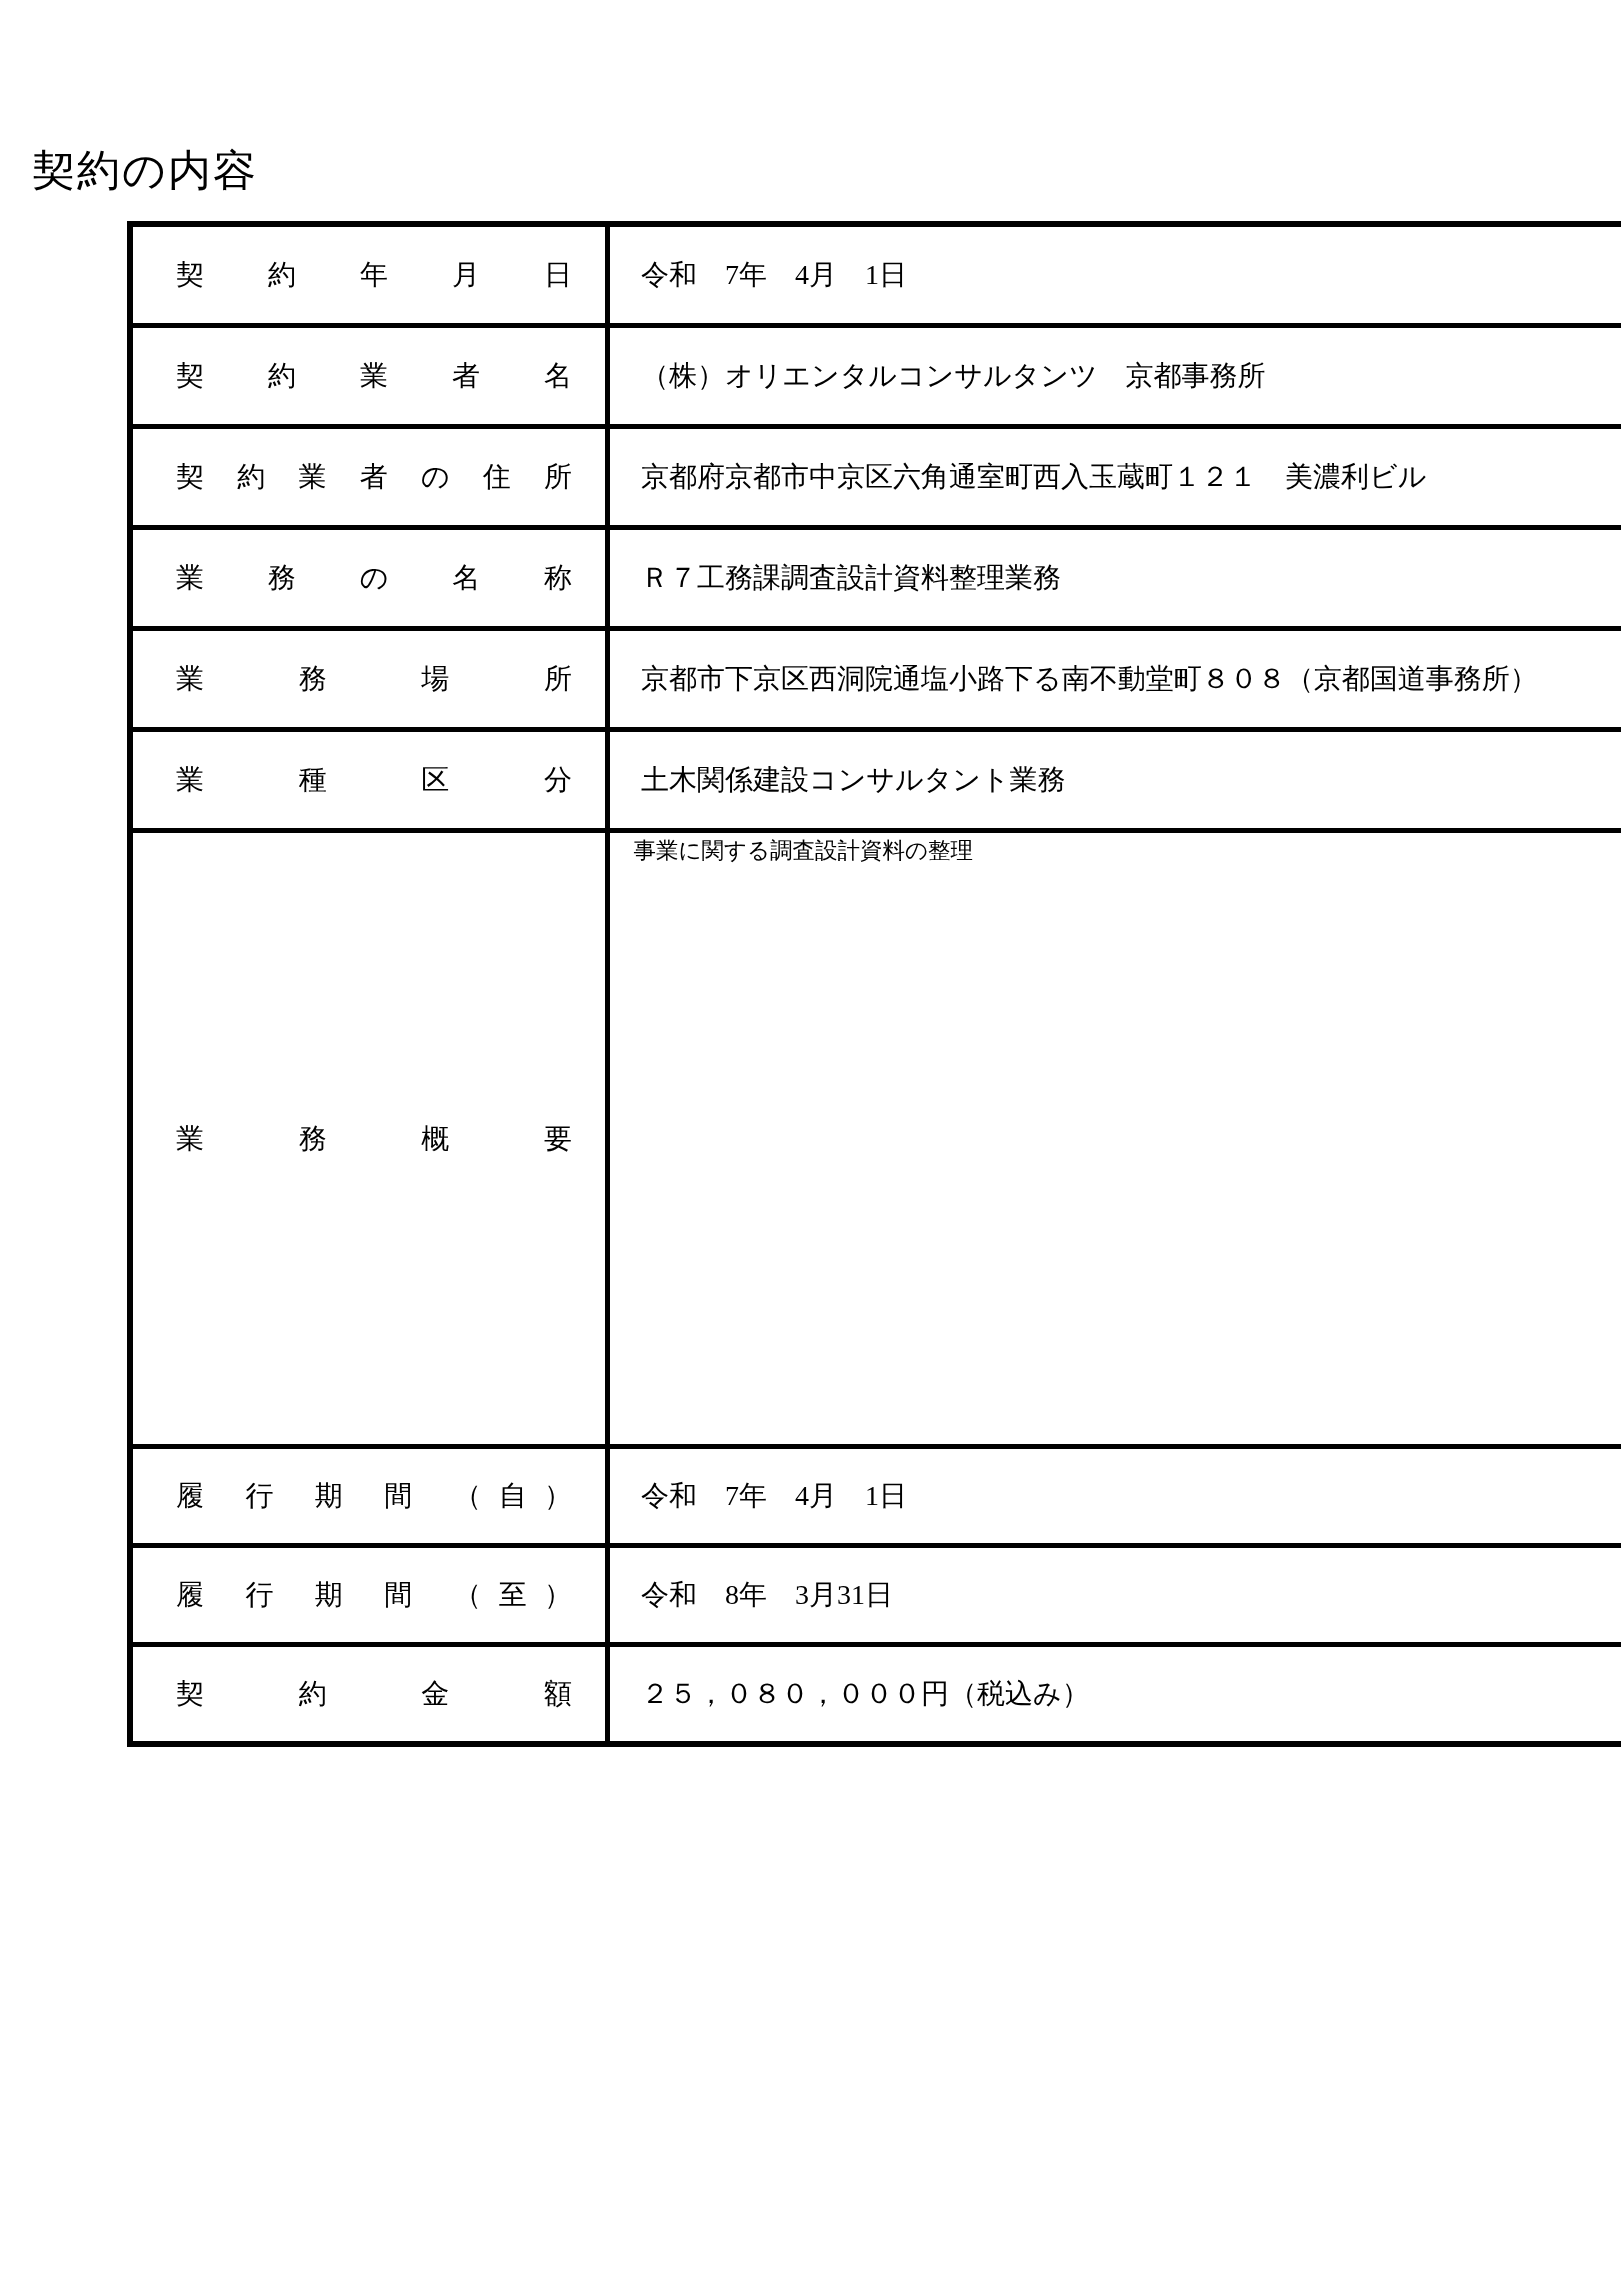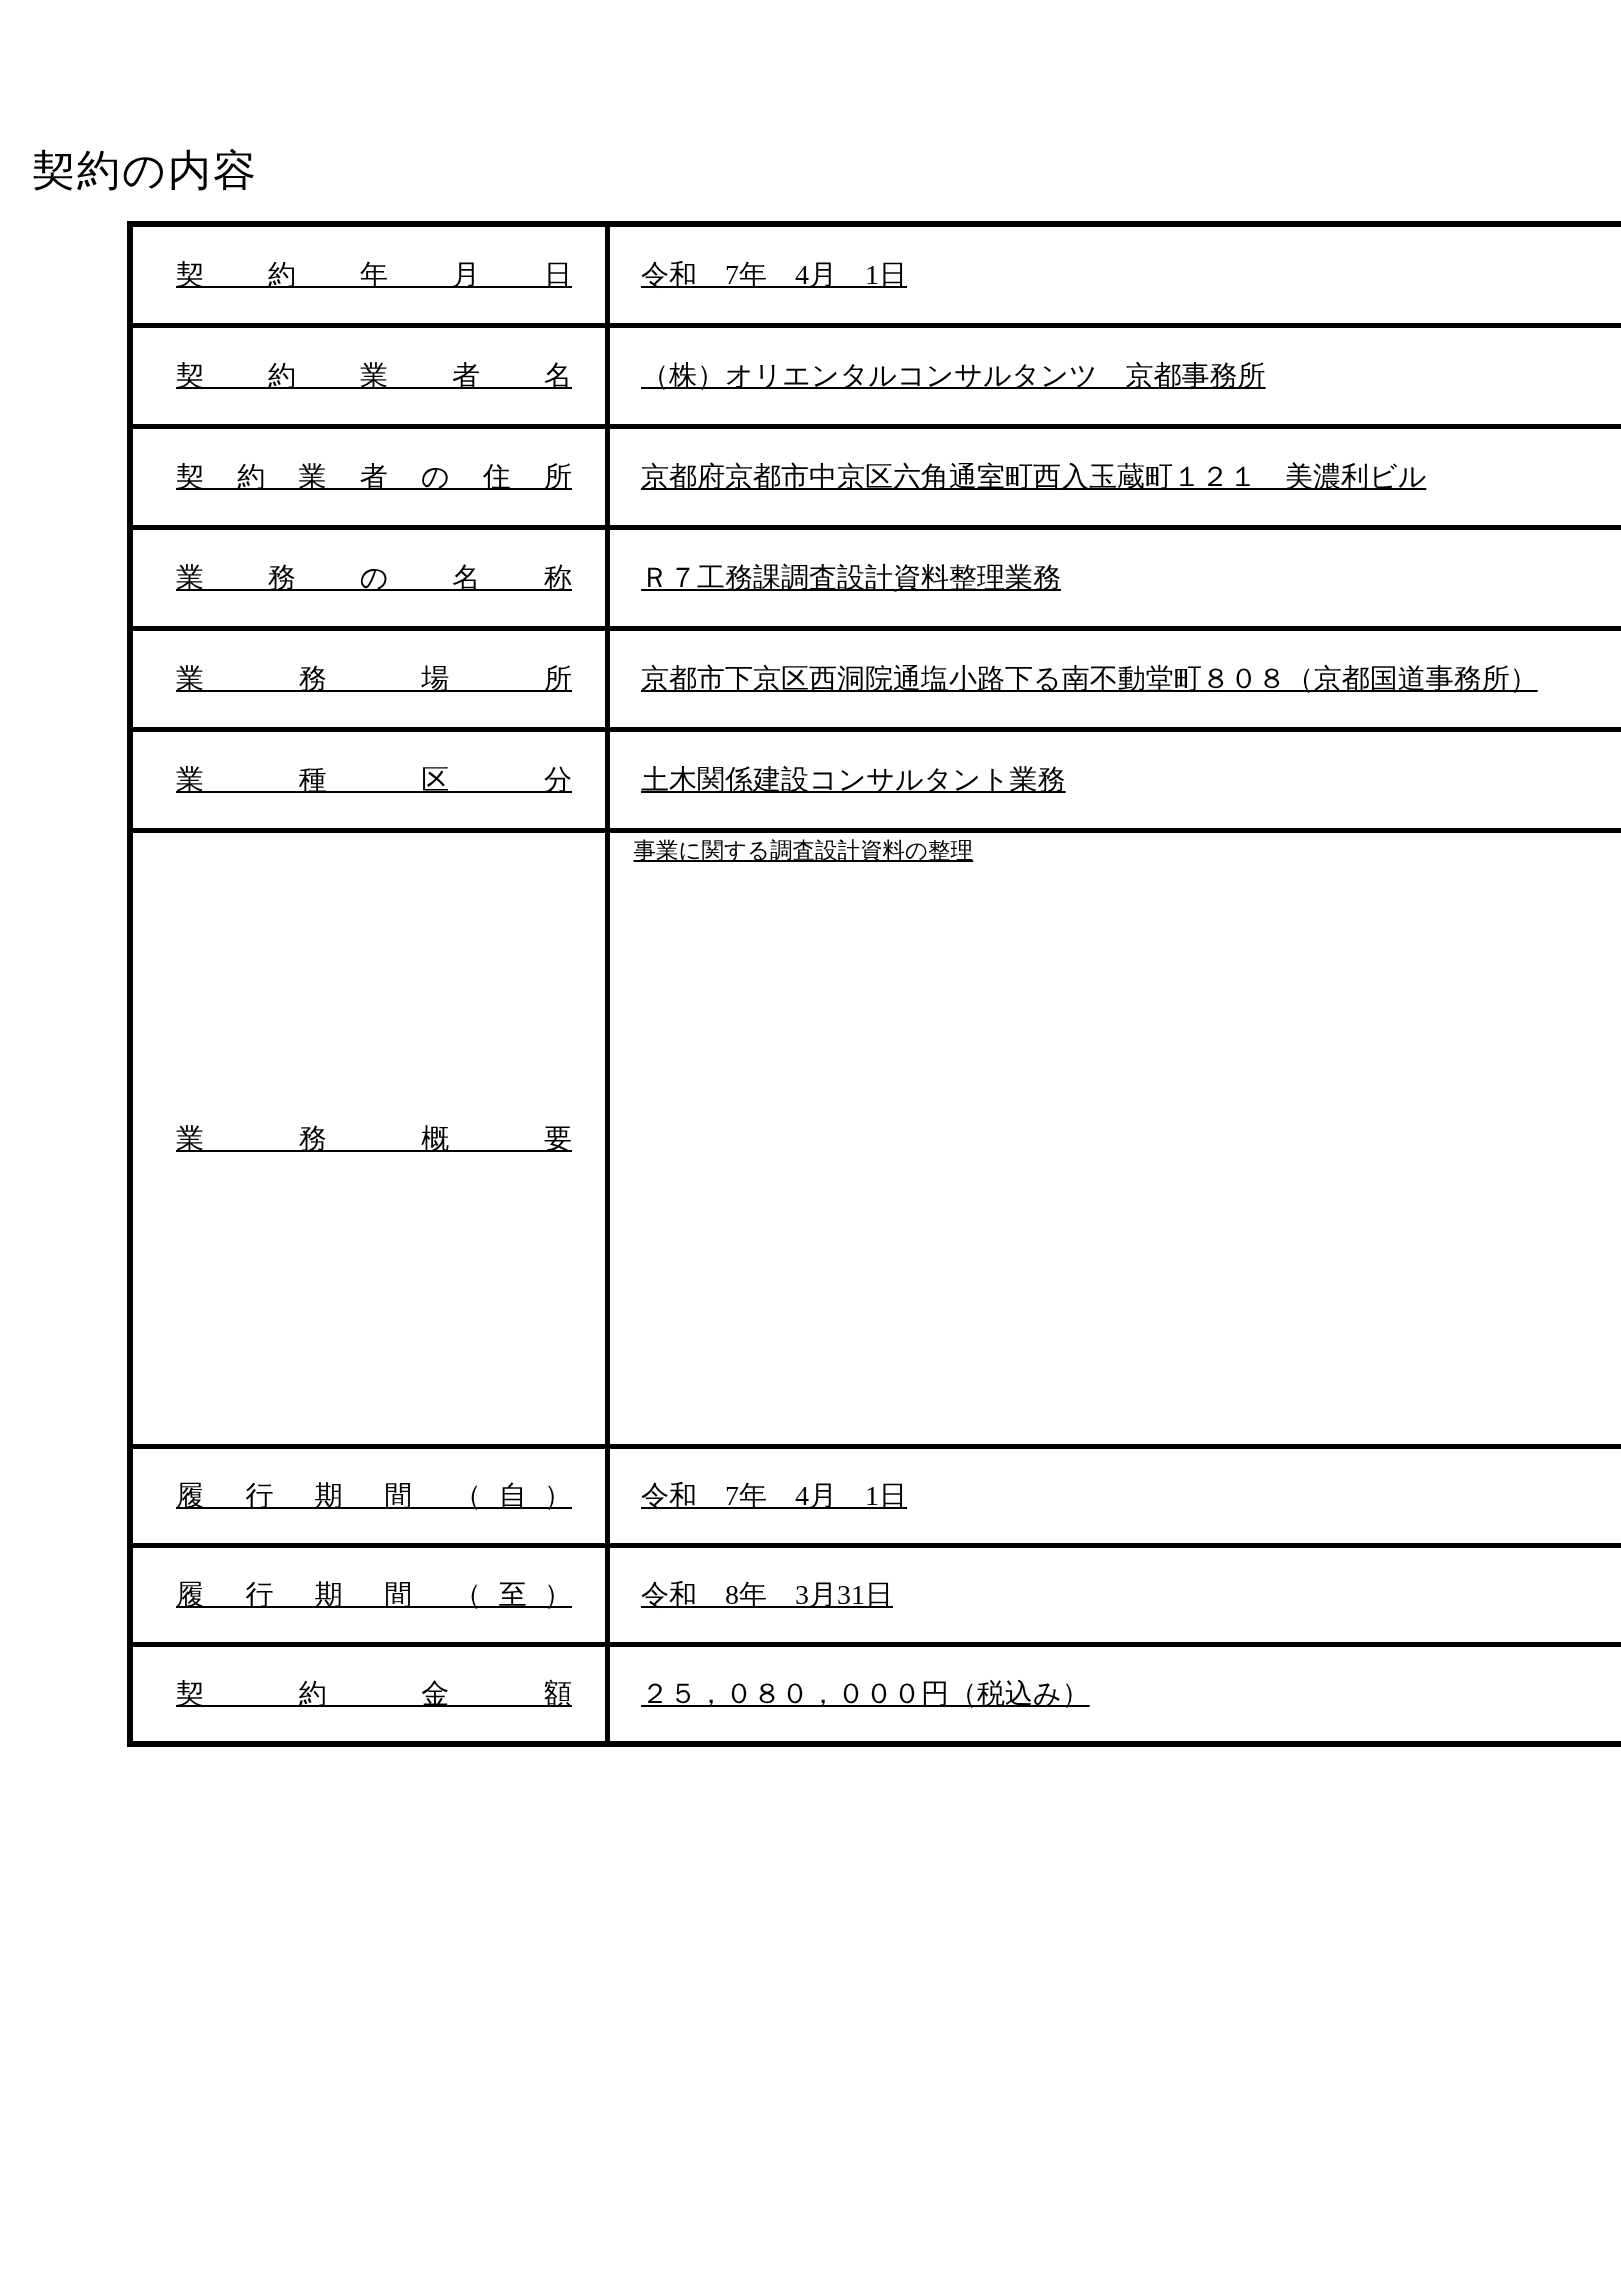--- a/index.html
+++ b/index.html
@@ -33,21 +33,20 @@
     border-collapse: collapse;
     table-layout: fixed;
     border: 6.9px solid #000000;
   }
   table.contract-table td {
     border: 5.9px solid #000000;
     font-size: 28px;
     line-height: 1.25;
     vertical-align: middle;
     overflow: hidden;
-    text-decoration: underline;
   }
   td.label-cell {
     width: 396px;
     padding: 0 33px 0 43px;
     text-align: justify;
     text-align-last: justify;
     -moz-text-align-last: justify;
     white-space: normal;
   }
   td.value-cell {

